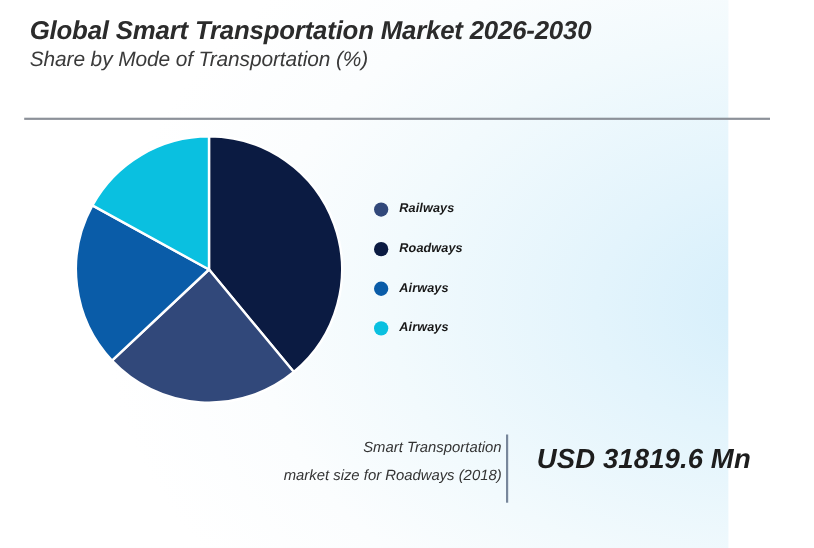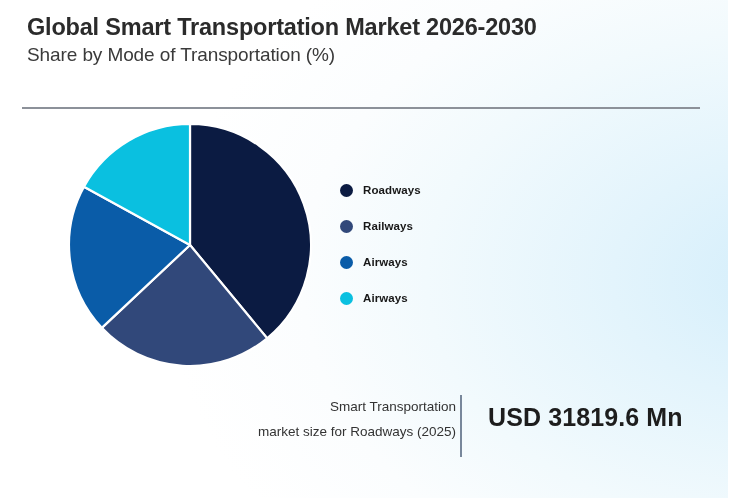--- a/index.html
+++ b/index.html
@@ -8,26 +8,27 @@
   }
   body {
     width: 740px;
     height: 498px;
     overflow: hidden;
     font-family: "Liberation Sans", sans-serif;
     background: #ffffff;
   }
   #infographic {
     position: relative;
-    width: 728px;
+    width: 662px;
     height: 498px;
     background:
       radial-gradient(ellipse 620px 430px at 108% 56%, #d4eefb 0%, #e3f4fc 28%, #f2fafd 58%, #fbfdfe 78%, #ffffff 100%),
       linear-gradient(115deg, #ffffff 0%, #f7fbfd 40%, #e8f5fc 100%);
     box-sizing: border-box;
+    font-style: italic;
   }
 
   
   .header {
     position: absolute;
     left: 27px;
     top: 14px;
     width: 676px;
   }
   .chart-title {
@@ -165,41 +166,41 @@
           <path d="M 121 121 L 121.00 0.00 A 121 121 0 0 1 198.13 214.23 Z" fill="#0b1b42" stroke="#ffffff" stroke-width="2.2" stroke-linejoin="round"></path>
           <path d="M 121 121 L 198.13 214.23 A 121 121 0 0 1 32.79 203.83 Z" fill="#31487a" stroke="#ffffff" stroke-width="2.2" stroke-linejoin="round"></path>
           <path d="M 121 121 L 32.79 203.83 A 121 121 0 0 1 14.97 62.71 Z" fill="#0a5ca8" stroke="#ffffff" stroke-width="2.2" stroke-linejoin="round"></path>
           <path d="M 121 121 L 14.97 62.71 A 121 121 0 0 1 121.00 0.00 Z" fill="#0ac0e0" stroke="#ffffff" stroke-width="2.2" stroke-linejoin="round"></path>
         </g>
     </svg>
   </div>
 
   <div class="legend" id="legend">
       <div class="legend-item">
+        <span class="legend-swatch" style="background: rgb(49, 72, 122);"></span>
+        <span class="legend-label">Railways</span>
+      </div>
+      <div class="legend-item">
         <span class="legend-swatch" style="background: rgb(11, 27, 66);"></span>
         <span class="legend-label">Roadways</span>
-      </div>
-      <div class="legend-item">
-        <span class="legend-swatch" style="background: rgb(49, 72, 122);"></span>
-        <span class="legend-label">Railways</span>
       </div>
       <div class="legend-item">
         <span class="legend-swatch" style="background: rgb(10, 92, 168);"></span>
         <span class="legend-label">Airways</span>
       </div>
       <div class="legend-item">
         <span class="legend-swatch" style="background: rgb(10, 192, 224);"></span>
         <span class="legend-label">Airways</span>
       </div>
     </div>
 
   <div class="callout">
     <div class="callout-left">
       <div class="callout-left-line">Smart Transportation</div>
-      <div class="callout-left-line">market size for Roadways (2025)</div>
+      <div class="callout-left-line">market size for Roadways (2018)</div>
     </div>
     <div class="callout-divider"></div>
     <div class="callout-right">
       <div class="callout-value">USD 31819.6 Mn</div>
     </div>
   </div>
 
 
 </div>
 

